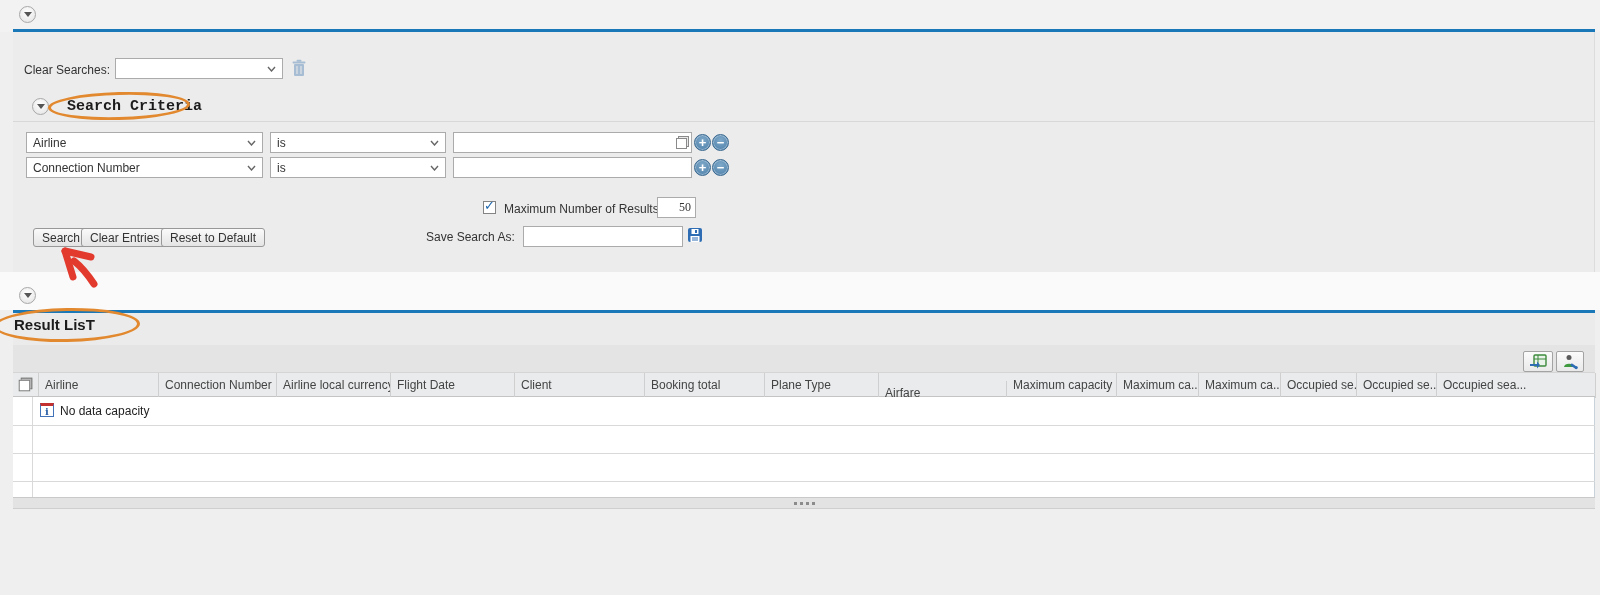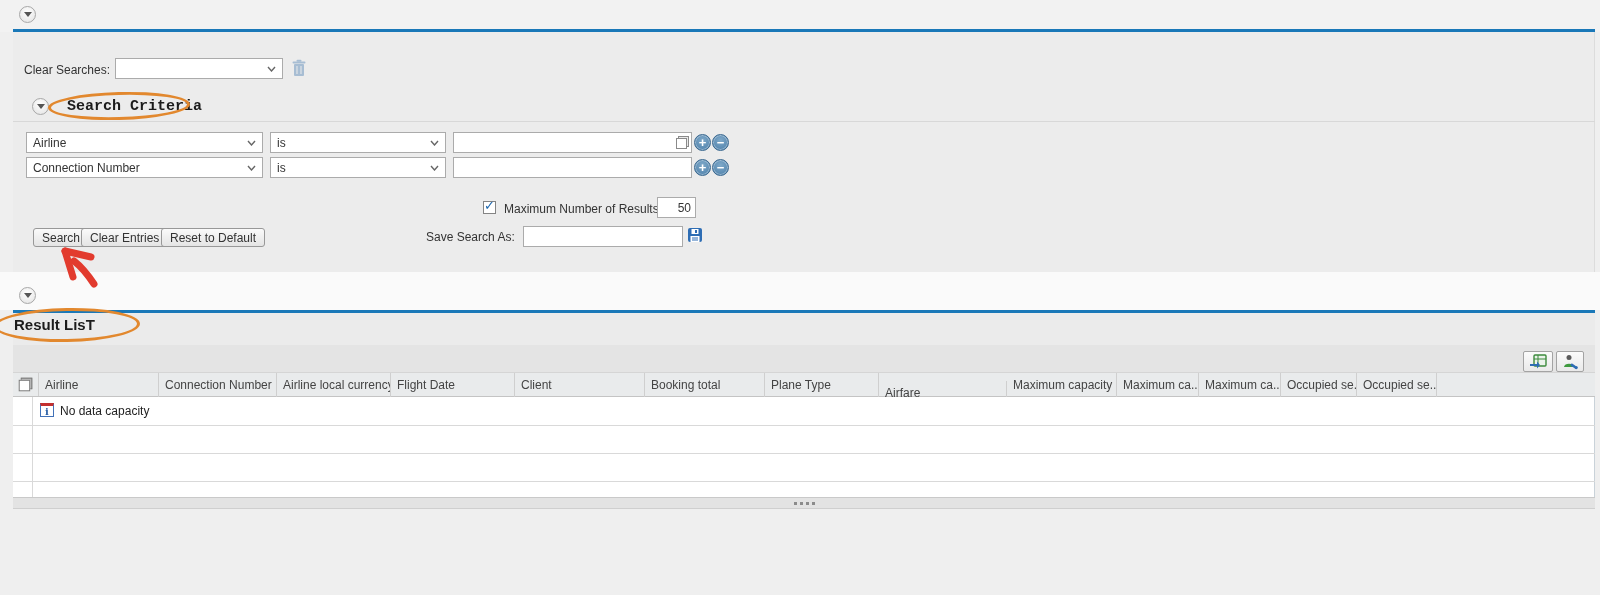--- a/index.html
+++ b/index.html
@@ -184,21 +184,21 @@
     <span>+</span>
   </div>
 <div class="abs pm-btn" style="left:712px;top:159px;">
     <span>−</span>
   </div>
 
 <div class="abs checkbox" style="left:483px;top:201px;">
   <span class="checkmark">✓</span>
 </div>
 <div class="abs label" style="left:504px;top:202px;">Maximum Number of Results:</div>
-<input class="abs inp" style="left: 657px; top: 197px; width: 39px; text-align: right;" value="50">
+<input class="abs inp" style="left: 657px; top: 197px; width: 39px; text-align: right; font-family: Liberation Serif, serif;" value="50">
 
 <div class="abs btn" style="left:33px;top:228px;">Search</div>
 <div class="abs btn" style="left:81px;top:228px;">Clear Entries</div>
 <div class="abs btn" style="left:161px;top:228px;">Reset to Default</div>
 
 <div class="abs label" style="left:426px;top:230px;">Save Search As:</div>
 <input class="abs inp" style="left: 523px; top: 226px; width: 160px;" value="">
 <div class="abs" style="left:687px;top:227px;">
   <svg width="16" height="16" viewBox="0 0 16 16">
     <rect x="1" y="1" width="14" height="14" rx="2" fill="#2e6db4"></rect>
@@ -256,20 +256,21 @@
       <div class="hcell" style="width: 124px;">Flight Date</div>
       <div class="hcell" style="width: 130px;">Client</div>
       <div class="hcell" style="width: 120px;">Booking total</div>
       <div class="hcell" style="width: 114px;">Plane Type</div>
       <div class="hcell" style="width: 128px; margin-top: 8px;">Airfare</div>
       <div class="hcell" style="width: 110px;">Maximum capacity ...</div>
       <div class="hcell" style="width: 82px;">Maximum ca...</div>
       <div class="hcell" style="width: 82px;">Maximum ca...</div>
       <div class="hcell" style="width: 76px;">Occupied se...</div>
       <div class="hcell" style="width: 80px;">Occupied se...</div>
+      <div class="hcell" style="width: 159px;">Occupied sea...</div>
     </div>
 </div>
 
 <div class="abs tbody"></div>
 <div class="abs colline"></div>
 <div class="abs rowline" style="top:425px;"></div>
 <div class="abs rowline" style="top:453px;"></div>
 <div class="abs rowline" style="top:481px;"></div>
 
 <div class="abs info-icon" style="left:40px;top:403px;">i</div>

